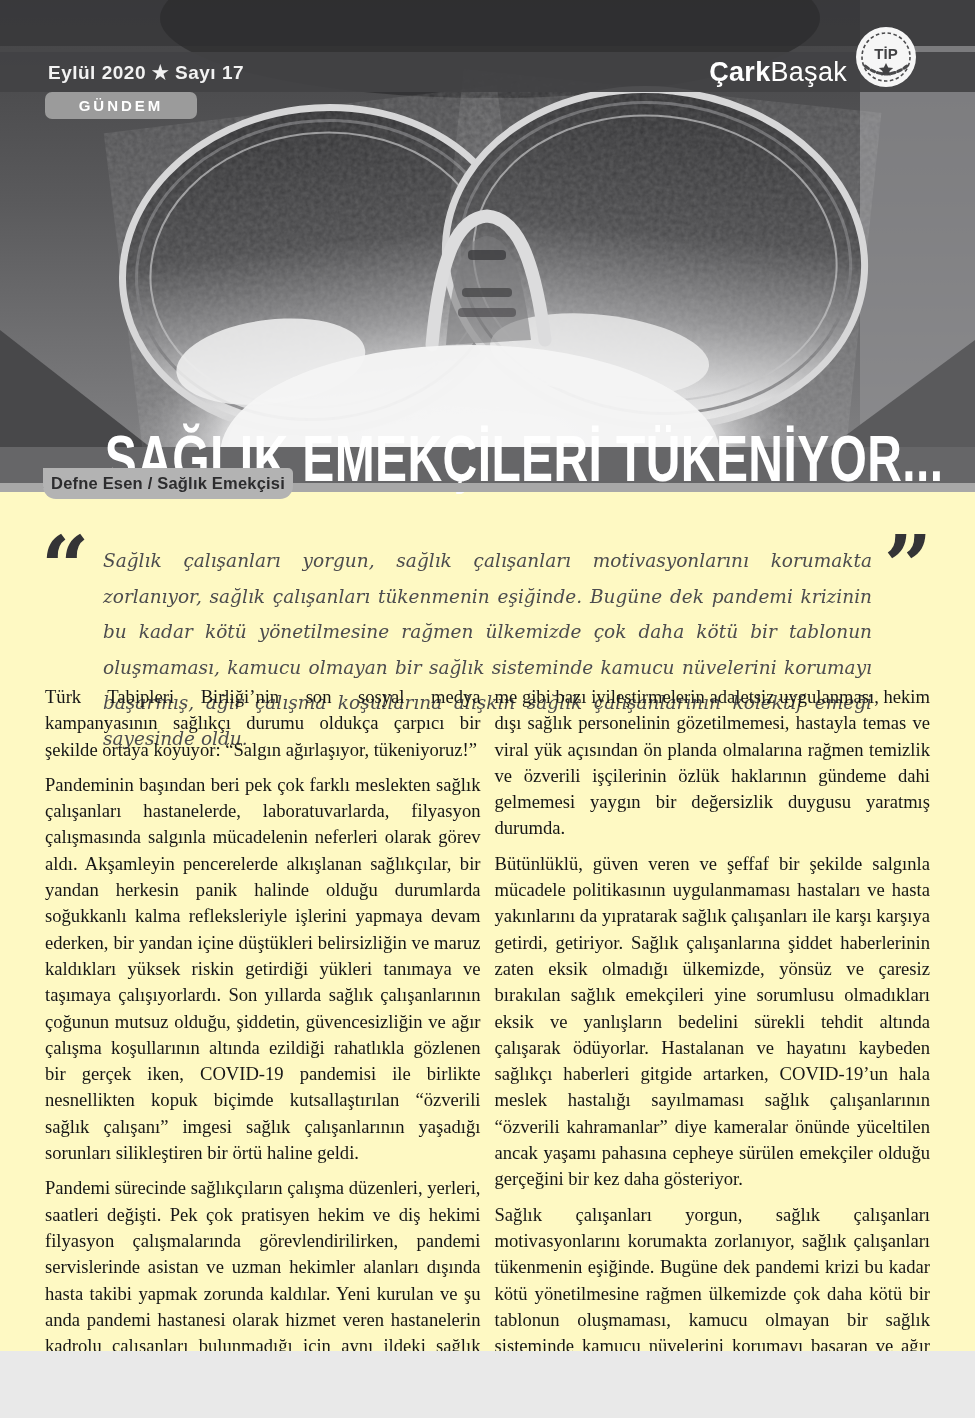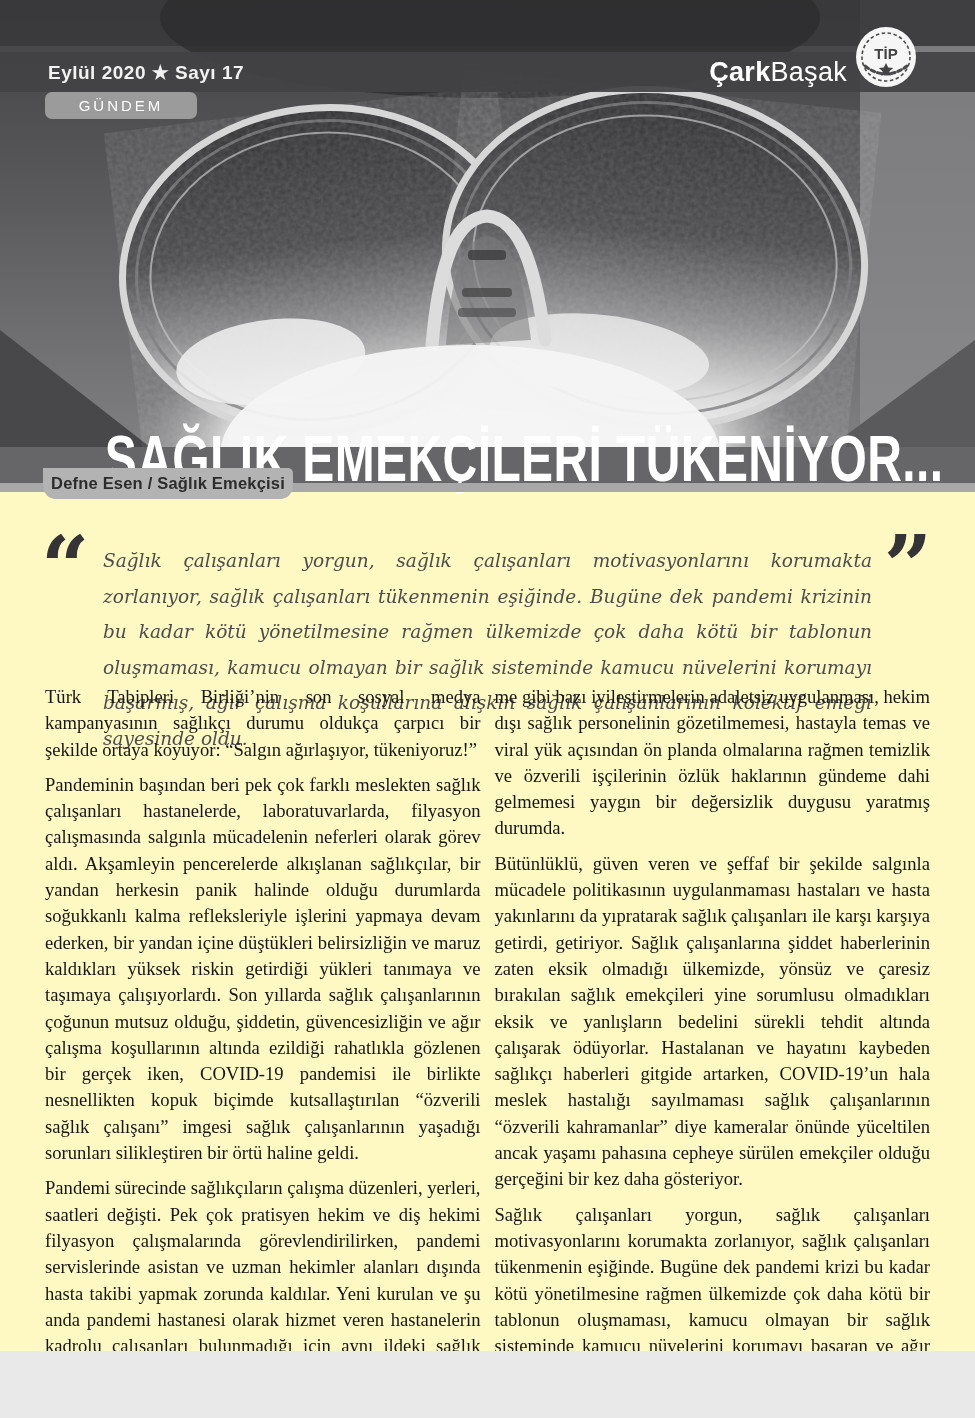--- a/index.html
+++ b/index.html
@@ -23,21 +23,21 @@
   .brand-name{color:#ffffff;font-size:27px;letter-spacing:0.3px;white-space:nowrap;}
   .brand-name .bold{font-weight:800;}
   .brand-name .light{font-weight:400;}
   .tip-emblem{position:absolute;right:58px;top:26px;width:62px;height:62px;}
   .tip-emblem svg{display:block;width:100%;height:100%;}
   
   .gundem-badge{
     position:absolute;left:45px;top:92px;width:152px;height:27px;
     background:#9b9b9b;border-radius:7px;
     display:flex;align-items:center;justify-content:center;
-    color:#ffffff;font-size:15px;font-weight:400;letter-spacing:3px;
+    color:#ffffff;font-size:15px;font-weight:700;letter-spacing:3px;
   }
   
   .title-banner{position:absolute;left:0;top:447px;width:975px;height:36px;background:#666668;}
   .title-text{
     position:absolute;left:0;bottom:-4px;width:100%;text-align:center;
     color:#ffffff;font-weight:700;font-size:60px;line-height:52px;white-space:nowrap;
   }
   .title-text span{display:inline-block;transform:scale(0.80,1.08);transform-origin:center bottom;letter-spacing:0.5px;}
   .light-strip{position:absolute;left:0;top:483px;width:975px;height:9px;background:#a8a8a8;}
   

